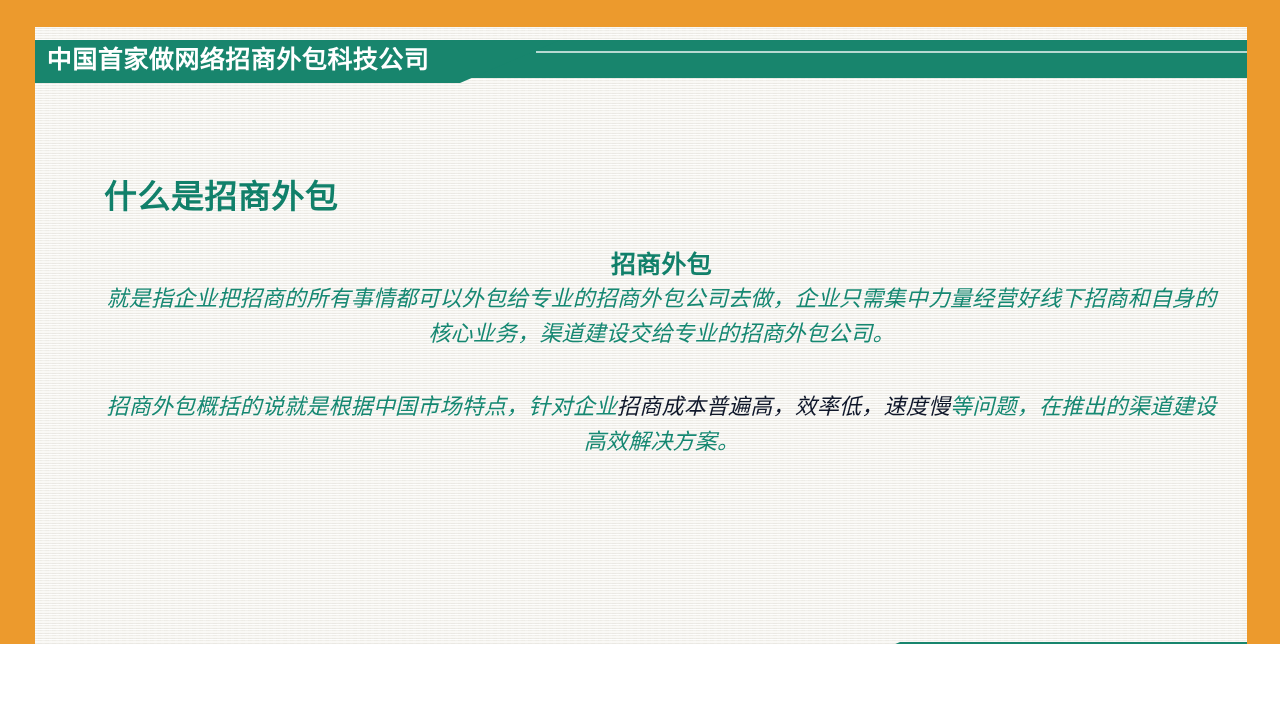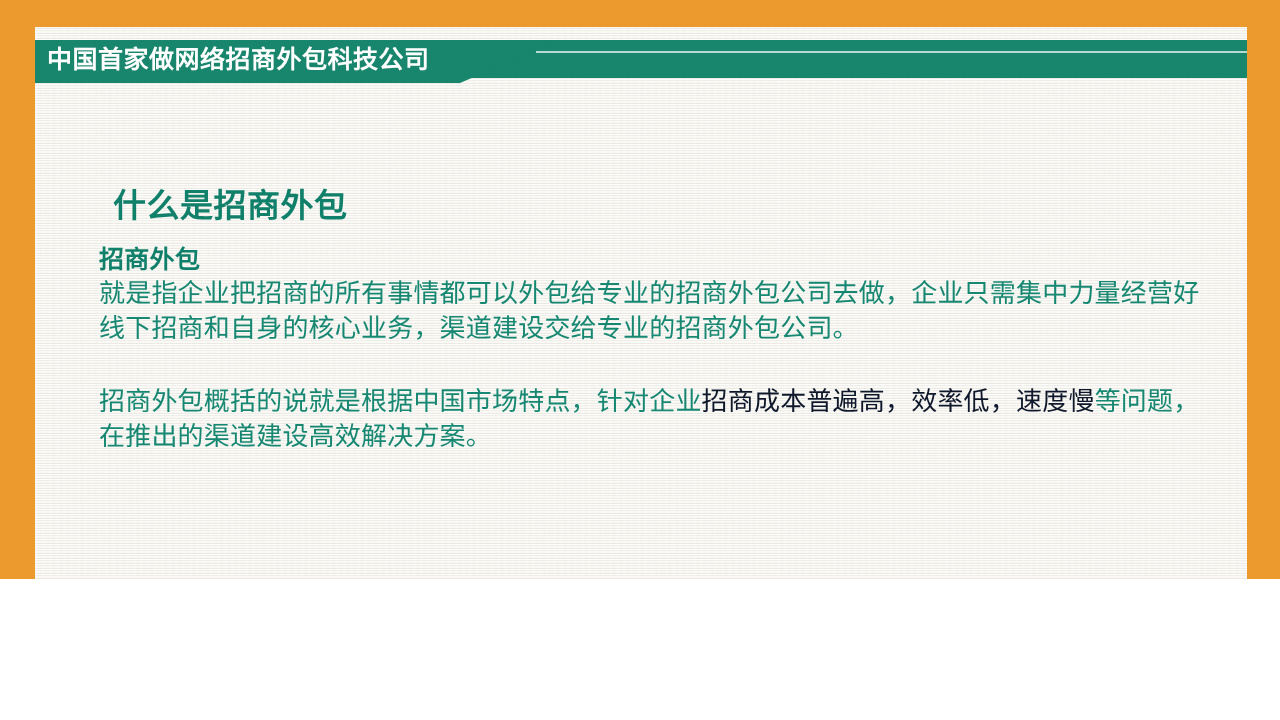--- a/index.html
+++ b/index.html
@@ -8,21 +8,21 @@
     padding: 0;
     background: #ffffff;
   }
   body {
     font-family: "Liberation Sans", "DejaVu Sans", sans-serif;
   }
 
   .slide {
     position: relative;
     width: 1280px;
-    height: 579px;
+    height: 644px;
     overflow: hidden;
     background: #EC9A2D;
   }
 
   
   .canvas {
     position: absolute;
     left: 35px;
     top: 27px;
     width: 1212px;
@@ -98,46 +98,48 @@
 
   
   .content {
     position: absolute;
     left: 99px;
     top: 170px;
     width: 1125px;
   }
 
   .slide-heading {
-    margin: 14px;
+    margin: 5px;
     color: #11806A;
     font-size: 33px;
     font-weight: bold;
     line-height: 44px;
     letter-spacing: 0.5px;
   }
 
   .body-block {
-    margin-top: 6px;
+    margin-top: 28px;
+    text-align: center;
   }
 
   .sub-heading {
     color: #11806A;
     font-size: 25px;
     font-weight: bold;
     line-height: 34px;
     letter-spacing: 0.3px;
   }
 
   .para {
     color: #168872;
-    font-size: 26px;
+    font-size: 22px;
     font-weight: normal;
     line-height: 35px;
     letter-spacing: 0.2px;
+    font-style: italic;
   }
 
   .para-gap {
     height: 38px;
   }
 
   .emph-dark {
     color: #0f172a;
   }
 </style>

